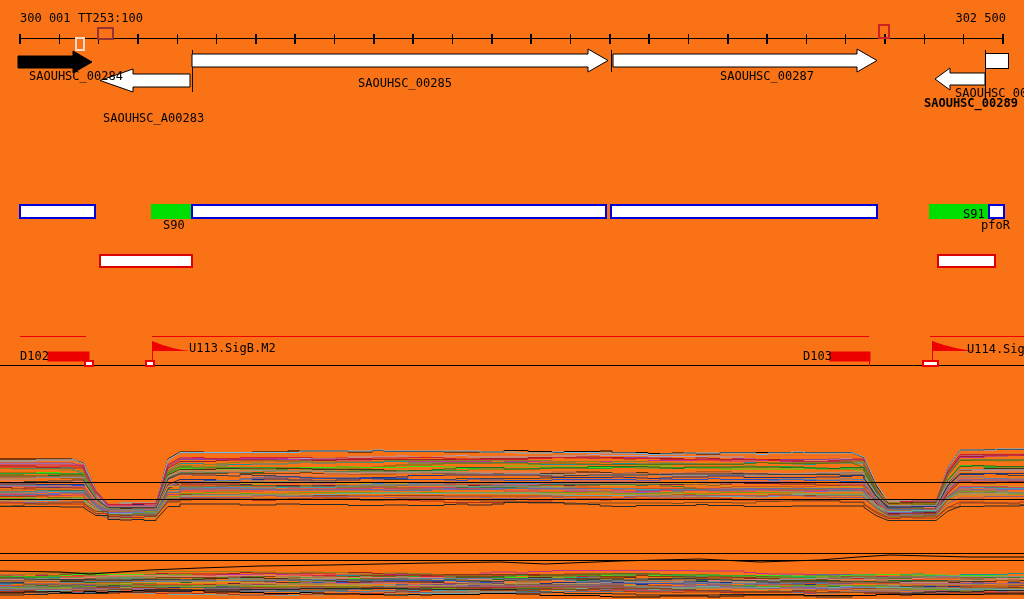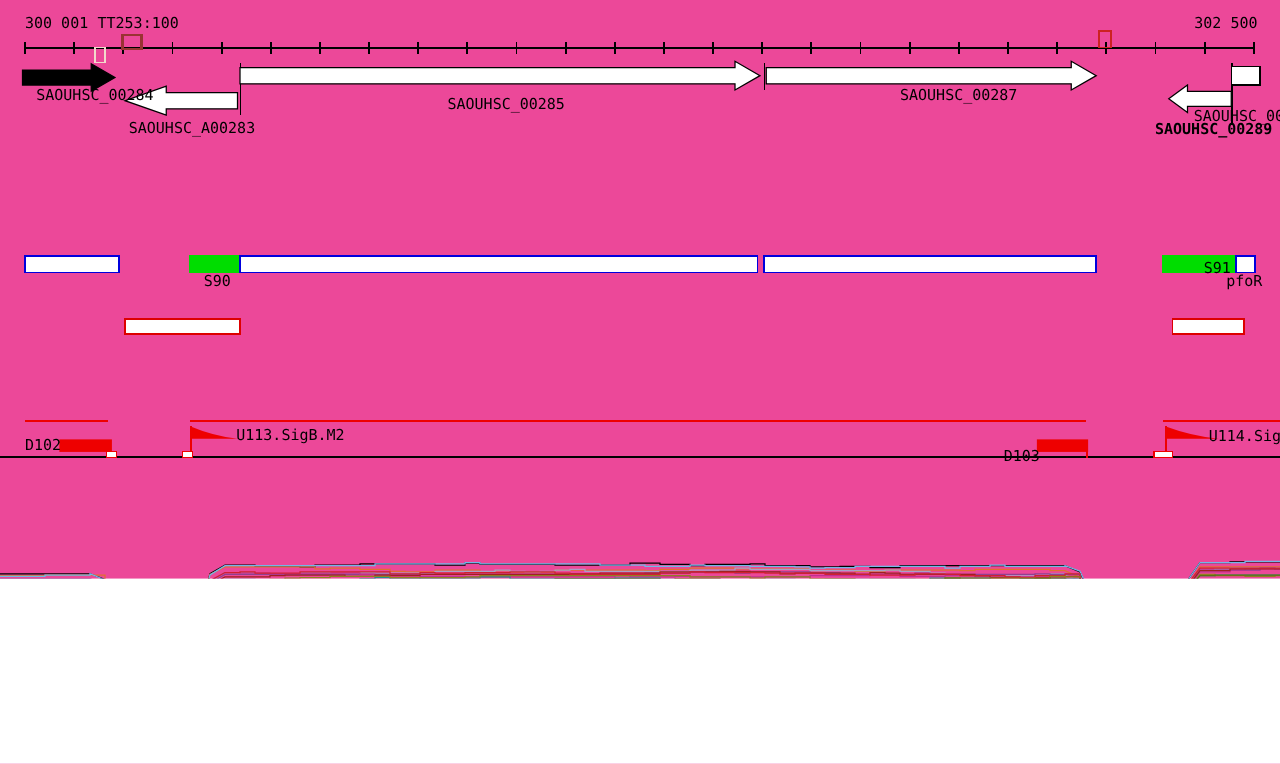--- a/index.html
+++ b/index.html
@@ -1,17 +1,17 @@
 <!DOCTYPE html>
 <html><head>
 <meta charset="utf-8">
 <style>
   html,body{margin:0;padding:0;background:#fff;}
   #canvas{
-    position:relative;width:1024px;height:463px;background:#ec4899;
+    position:relative;width:1024px;height:599px;background:#f97316;
     overflow:hidden;font-family:"DejaVu Sans Mono", monospace;
   }
   #gfx{position:absolute;left:0;top:0;}
   .lbl{
     position:absolute;font-size:12px;line-height:12px;color:#000;
     white-space:pre;font-family:"DejaVu Sans Mono", monospace;
   }
 </style>
 </head>
 <body>
@@ -163,26 +163,26 @@
         <polyline points="0,571 60,572 90,574 150,570 200,568 260,566 330,565 430,563 500,562 545,564 620,561 700,559 760,562 820,560 858,557 890,555 930,556 970,557 1024,557" fill="none" stroke="#000" stroke-width="1"></polyline>
         <line x1="0" y1="553.5" x2="1024" y2="553.5" stroke="#000" stroke-width="1" shape-rendering="crispEdges"></line>
         <line x1="0" y1="560.5" x2="1024" y2="560.5" stroke="#000" stroke-width="1" shape-rendering="crispEdges"></line>
       </g>
     </svg>
   <div id="labels">
     <div class="lbl" style="left:20px;top:12px">300 001</div>
     <div class="lbl" style="left:78px;top:12px">TT253:100</div>
     <div class="lbl" style="right:18px;top:12px">302 500</div>
   <div class="lbl" style="left: 17px; top: 70px; margin-left: 12px;">SAOUHSC_00284</div>
-      <div class="lbl" style="left: 103px; top: 96px;">SAOUHSC_A00283</div>
+      <div class="lbl" style="left: 103px; top: 112px;">SAOUHSC_A00283</div>
       <div class="lbl" style="left: 358px; top: 77px;">SAOUHSC_00285</div>
       <div class="lbl" style="left: 720px; top: 70px;">SAOUHSC_00287</div>
       <div class="lbl" style="left: 924px; top: 97px; font-weight: bold;">SAOUHSC_00289</div>
       <div class="lbl" style="left: 955px; top: 87px;">SAOUHSC_0029</div>
       <div class="lbl" style="left: 163px; top: 219px;">S90</div>
       <div class="lbl" style="left: 947px; top: 208px; margin-left: 16px;">S91</div>
       <div class="lbl" style="left: 981px; top: 219px;">pfoR</div>
       <div class="lbl" style="left: 20px; top: 350px;">D102</div>
       <div class="lbl" style="left: 189px; top: 342px;">U113.SigB.M2</div>
-      <div class="lbl" style="left: 803px; top: 359px;">D103</div>
+      <div class="lbl" style="left: 803px; top: 350px;">D103</div>
       <div class="lbl" style="left: 967px; top: 343px;">U114.SigA</div>
     </div>
 </div>
 
 </body></html>

